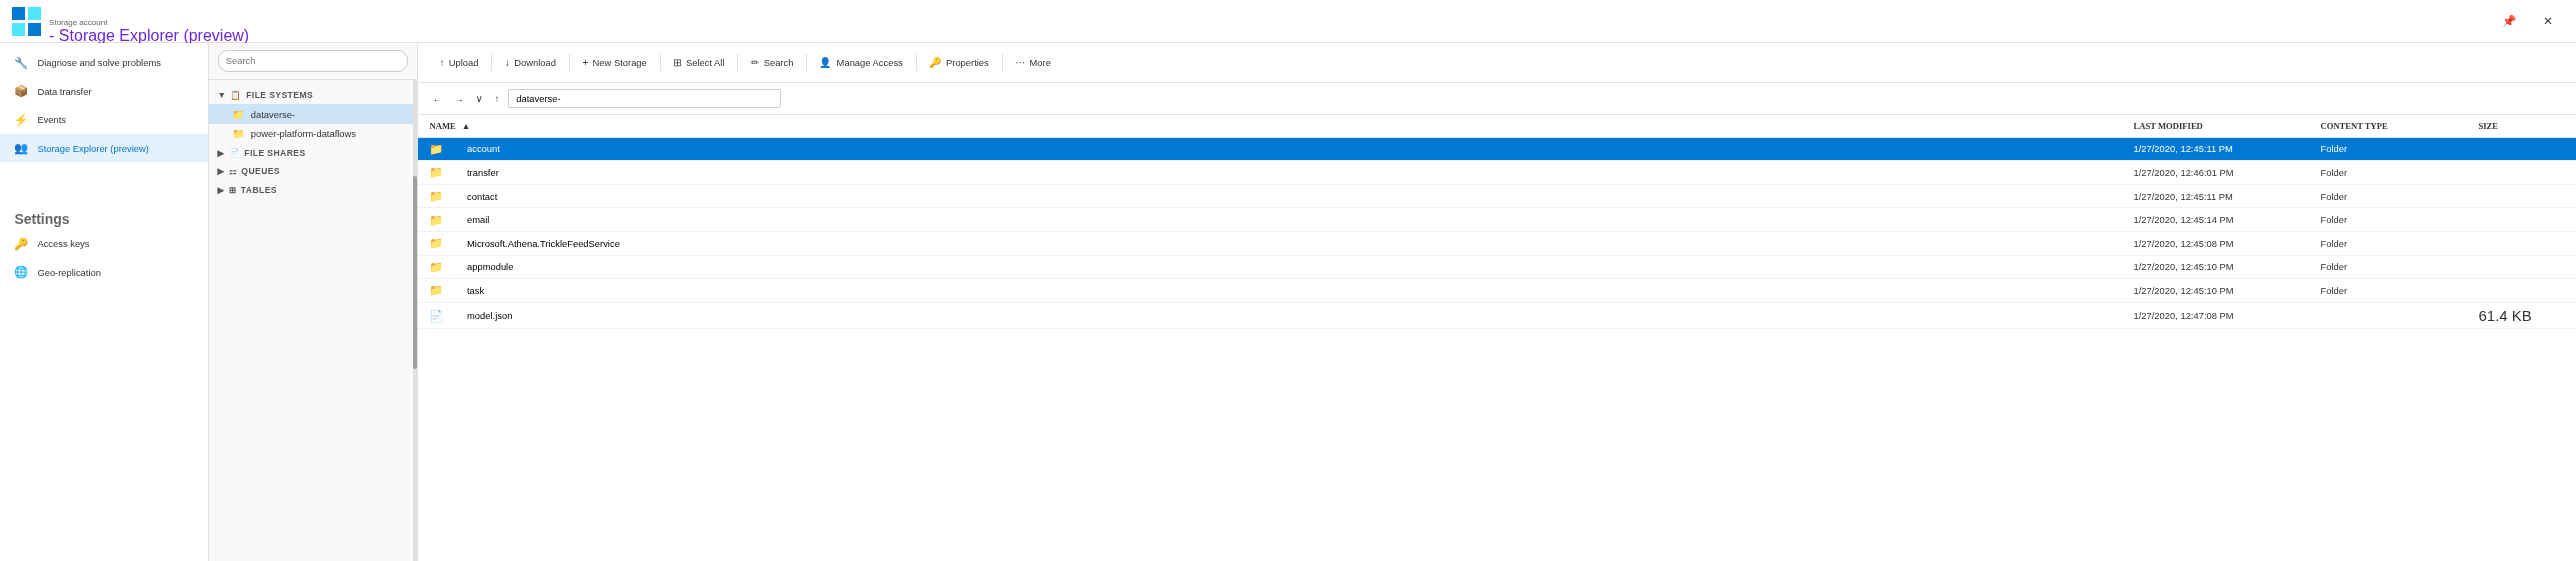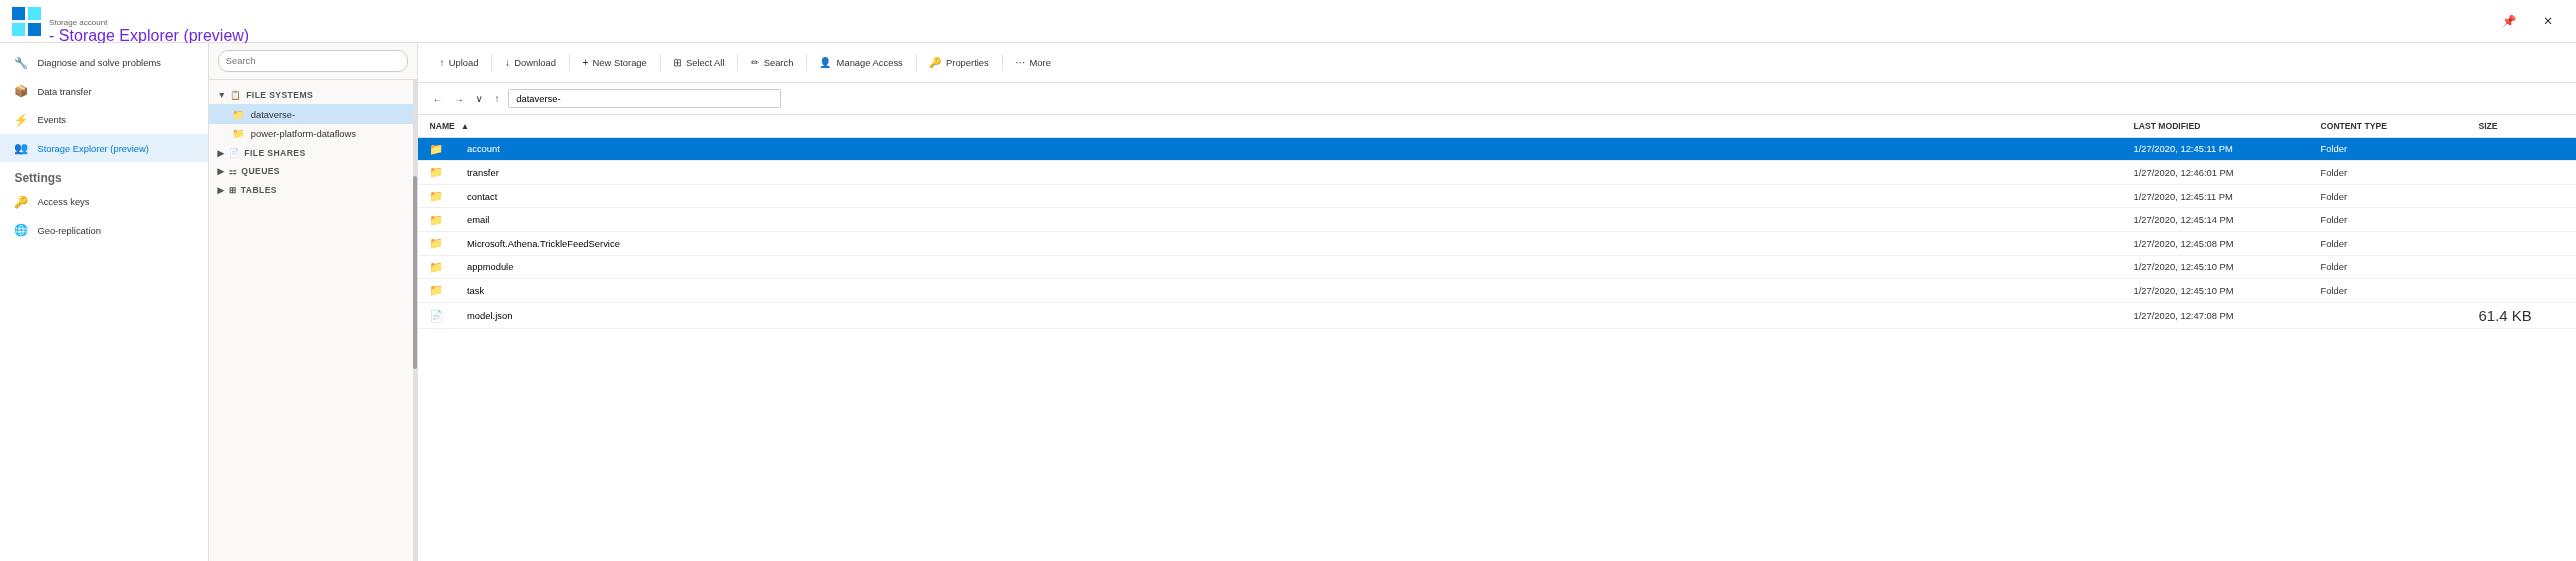--- a/index.html
+++ b/index.html
@@ -40,21 +40,21 @@
       padding: 2.9px; flex-shrink: 0;
     }
     .sidebar-nav { flex: 1; overflow-y: auto; padding: 5.8px 0; }
     .nav-item {
       display: flex; align-items: center; gap: 8.6px;
       padding: 7.2px 14.4px; cursor: pointer; color: #333;
     }
     .nav-item.active { background: #e5f1fb; color: #0078d4; }
     .nav-item-icon { font-size: 11.5px; width: 14.4px; text-align: center; flex-shrink: 0; }
     .nav-item-label { font-size: 9.4px; }
-    .sidebar-section-header { padding: 8.6px 14.4px 2.9px; font-size: 12px; font-weight: 600; color: #666; text-transform: none; }
+    .sidebar-section-header { padding: 8.6px 14.4px 2.9px; font-size: 14px; font-weight: 600; color: #666; text-transform: none; margin-top: 40px; }
 
     
     .tree-panel {
       width: 209px; background: #faf9f8; border-right: 0.7px solid #e0e0e0;
       display: flex; flex-direction: column; flex-shrink: 0;
     }
     .tree-search {
       padding: 7.2px 8.6px; border-bottom: 0.7px solid #e0e0e0;
     }
     .tree-search input {
@@ -115,21 +115,21 @@
 
     
     .file-list { flex: 1; overflow-y: auto; }
     .file-list-header {
       display: grid; grid-template-columns: 1fr 187px 158px 86px;
       padding: 5.8px 11.5px; border-bottom: 0.7px solid #e0e0e0;
       background: #fff; position: sticky; top: 0; z-index: 1;
     }
     .col-header {
       font-size: 8.6px; font-weight: 600; color: #333; cursor: pointer;
-      display: flex; align-items: center; gap: 6px;
+      display: flex; align-items: center; gap: 6px; font-family: Liberation Serif, serif;
     }
     .file-row {
       display: grid; grid-template-columns: 1fr 187px 158px 86px;
       padding: 4.3px 11.5px; cursor: pointer; border-bottom: 0.7px solid #f0f0f0;
       align-items: center;
     }
     .file-row.selected { background: #0078d4; color: #fff; }
     .file-row.selected .file-modified { color: #fff; }
     .file-row.selected .file-type { color: #fff; }
     .file-name-cell { display: flex; align-items: center; gap: 7.2px; }

